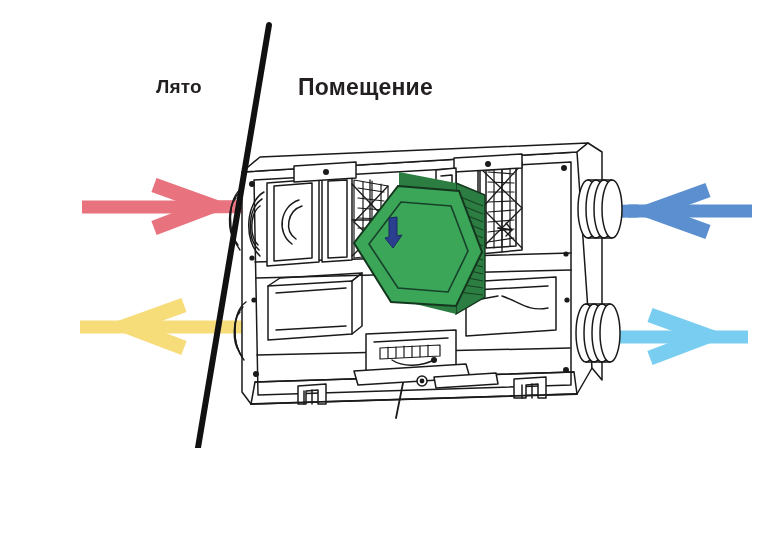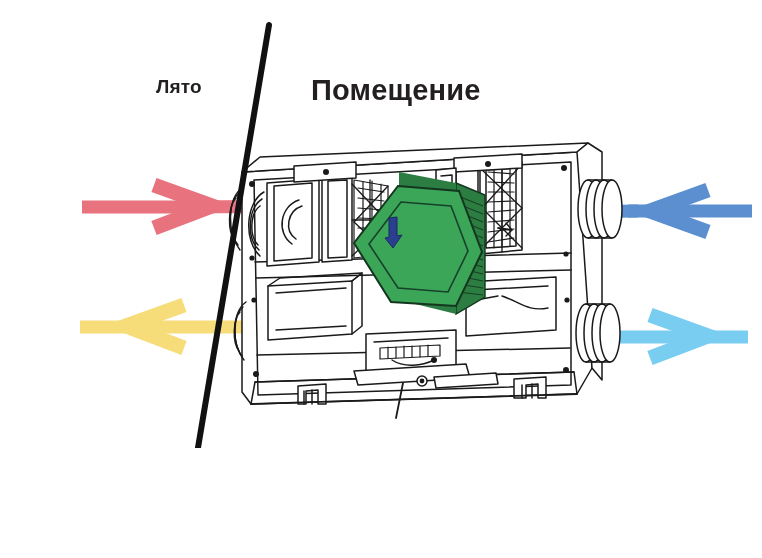--- a/index.html
+++ b/index.html
@@ -33,23 +33,23 @@
     color: #231f20;
     white-space: nowrap;
     letter-spacing: 0.2px;
   }
   #label-summer {
     left: 120px;
     top: 76px;
     font-size: 19px;
   }
   #label-room {
-    left: 275px;
+    left: 262px;
     top: 74px;
-    font-size: 29px;
+    font-size: 23px;
   }
 </style>
 </head>
 <body>
 
 <div id="stage">
 
   <svg class="layer" viewBox="0 0 762 558">
     <defs>
 

